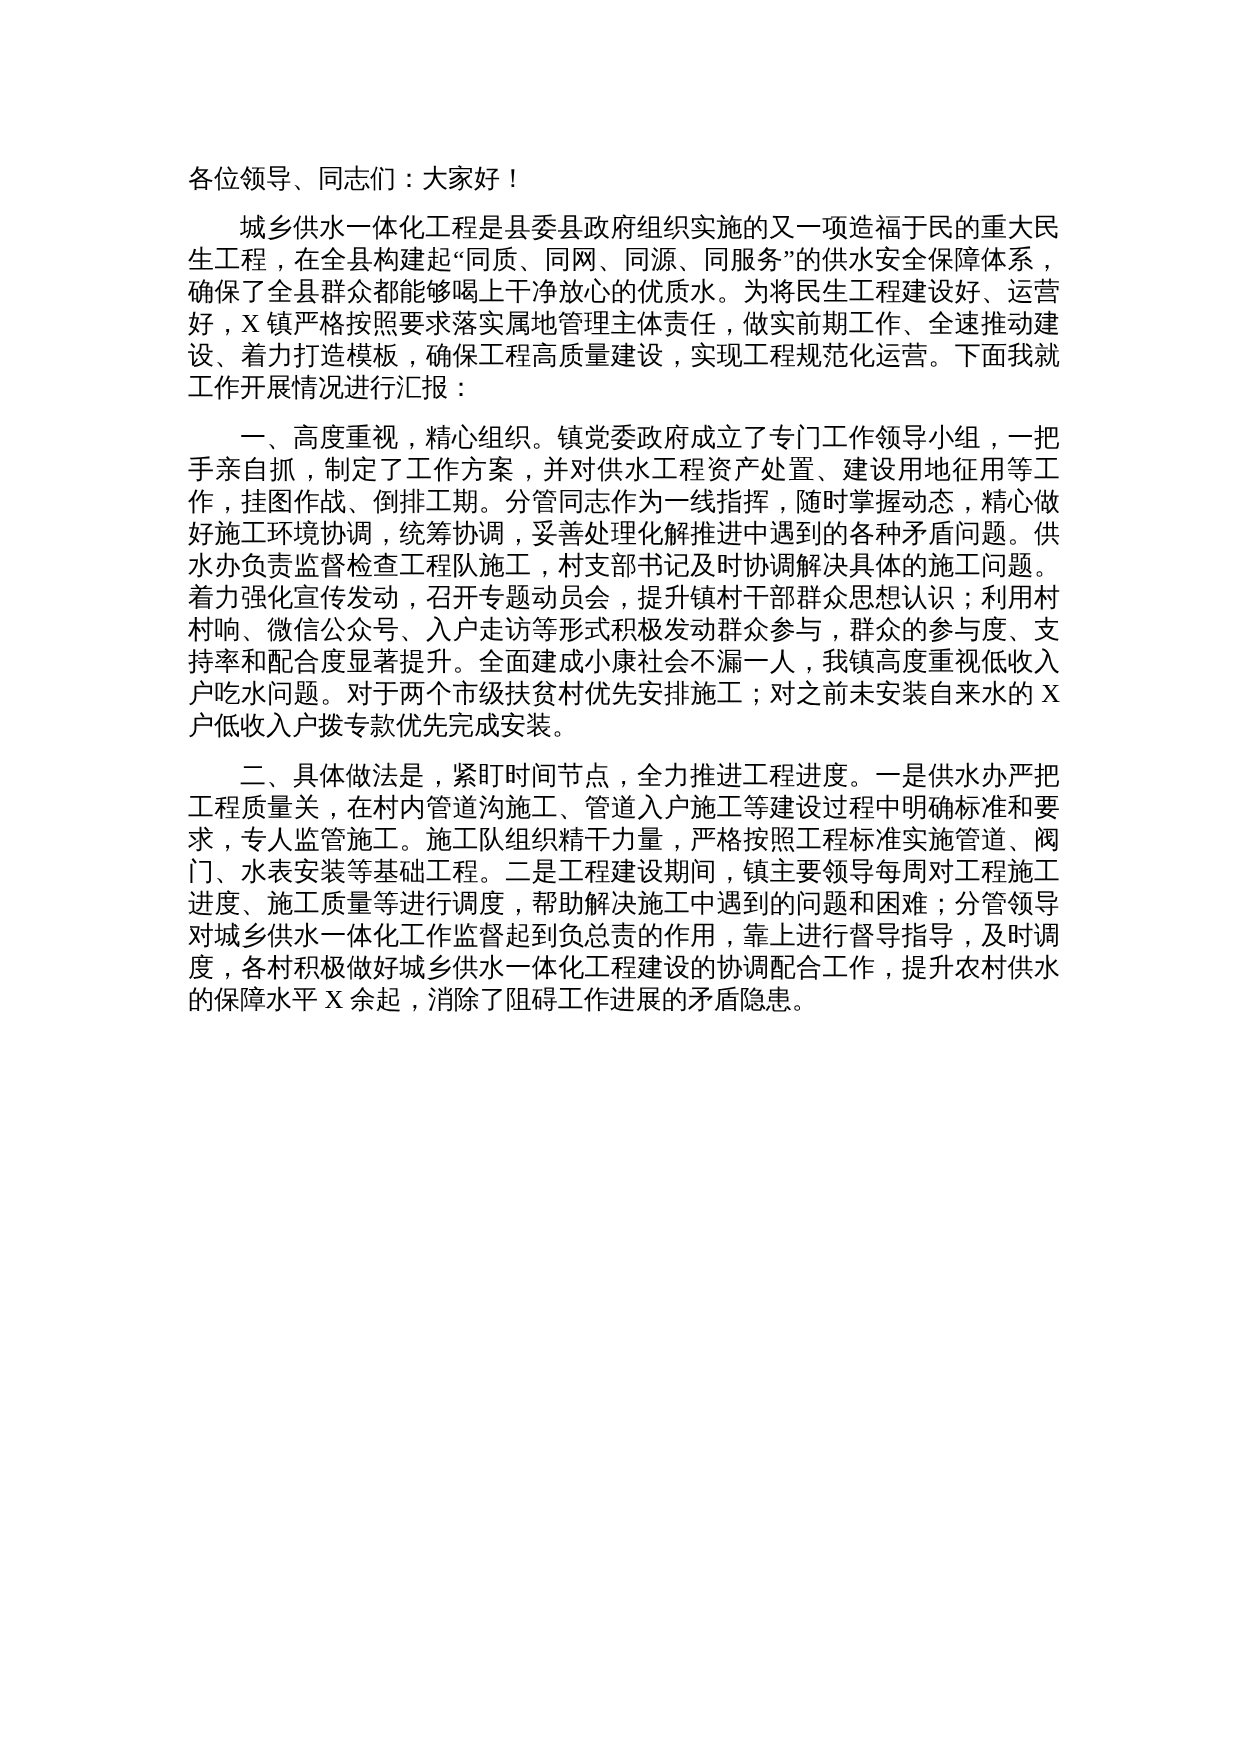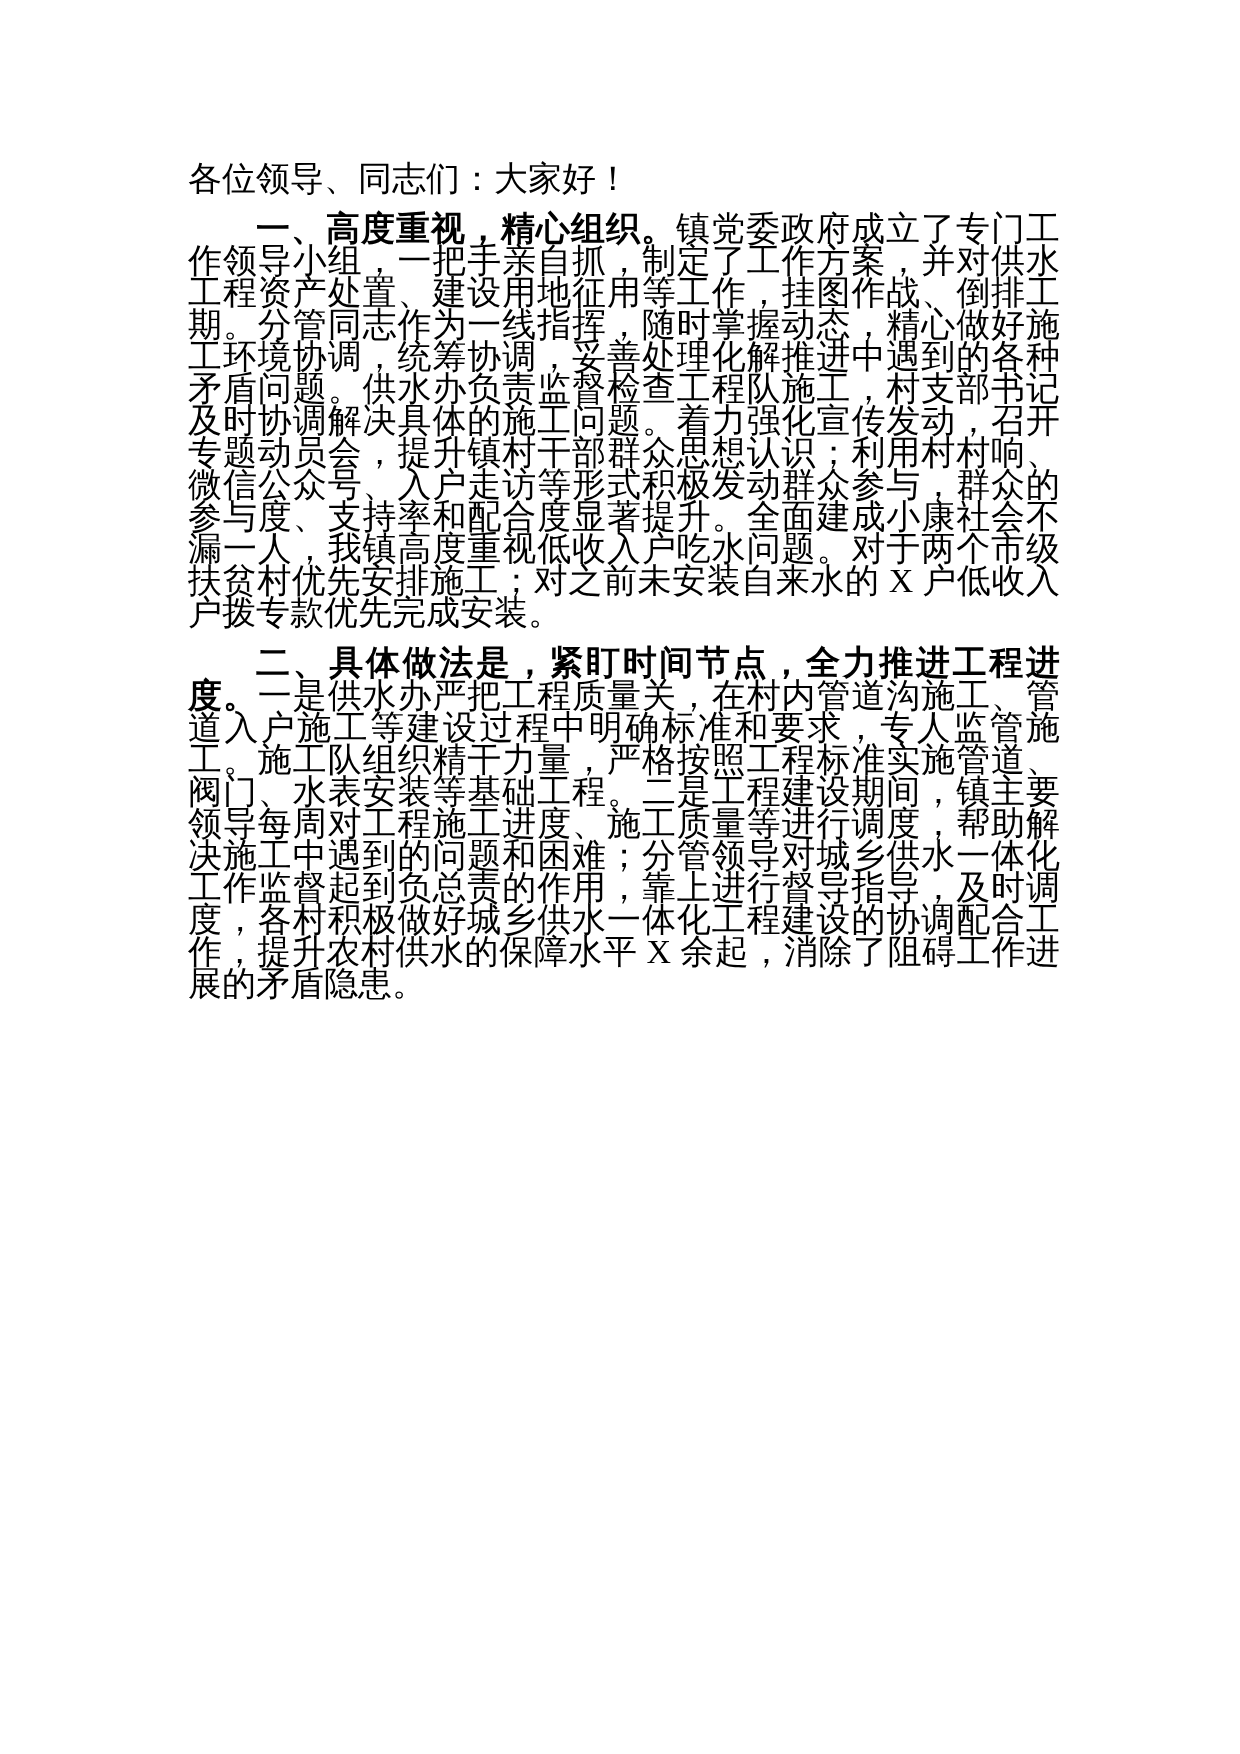--- a/index.html
+++ b/index.html
@@ -17,42 +17,43 @@
     font-family: "Liberation Serif", "DejaVu Serif", serif;
   }
   .content {
     position: absolute;
     left: 188px;
     top: 163px;
     width: 888px;
   }
   .para {
     margin: 0 16px 17px 0;
-    font-size: 34px;
+    font-size: 26px;
     line-height: 32px;
     text-align: justify;
     text-indent: 2em;
     word-break: break-all;
   }
   .para.no-indent {
     text-indent: 0;
   }
   .head {
     font-family: "Liberation Sans", "DejaVu Sans", sans-serif;
-    font-weight: 700;
+    font-weight: 400;
   }
 </style>
 </head>
 <body>
 
 <div class="page">
   <div class="content">
 
     <p class="para no-indent">各位领导、同志们：大家好！</p>
 
+    <p class="para">城乡供水一体化工程是县委县政府组织实施的又一项造福于民的重大民生工程，在全县构建起“同质、同网、同源、同服务”的供水安全保障体系，确保了全县群众都能够喝上干净放心的优质水。为将民生工程建设好、运营好，X 镇严格按照要求落实属地管理主体责任，做实前期工作、全速推动建设、着力打造模板，确保工程高质量建设，实现工程规范化运营。下面我就工作开展情况进行汇报：</p>
 
 
     <p class="para"><b class="head">一、高度重视，精心组织。</b><span>镇党委政府成立了专门工作领导小组，一把手亲自抓，制定了工作方案，并对供水工程资产处置、建设用地征用等工作，挂图作战、倒排工期。分管同志作为一线指挥，随时掌握动态，精心做好施工环境协调，统筹协调，妥善处理化解推进中遇到的各种矛盾问题。供水办负责监督检查工程队施工，村支部书记及时协调解决具体的施工问题。着力强化宣传发动，召开专题动员会，提升镇村干部群众思想认识；利用村村响、微信公众号、入户走访等形式积极发动群众参与，群众的参与度、支持率和配合度显著提升。全面建成小康社会不漏一人，我镇高度重视低收入户吃水问题。对于两个市级扶贫村优先安排施工；对之前未安装自来水的 X 户低收入户拨专款优先完成安装。</span></p>
 
     <p class="para"><b class="head">二、具体做法是，紧盯时间节点，全力推进工程进度。</b><span>一是供水办严把工程质量关，在村内管道沟施工、管道入户施工等建设过程中明确标准和要求，专人监管施工。施工队组织精干力量，严格按照工程标准实施管道、阀门、水表安装等基础工程。二是工程建设期间，镇主要领导每周对工程施工进度、施工质量等进行调度，帮助解决施工中遇到的问题和困难；分管领导对城乡供水一体化工作监督起到负总责的作用，靠上进行督导指导，及时调度，各村积极做好城乡供水一体化工程建设的协调配合工作，提升农村供水的保障水平 X 余起，消除了阻碍工作进展的矛盾隐患。</span></p>
 
 
 
 
   </div>

